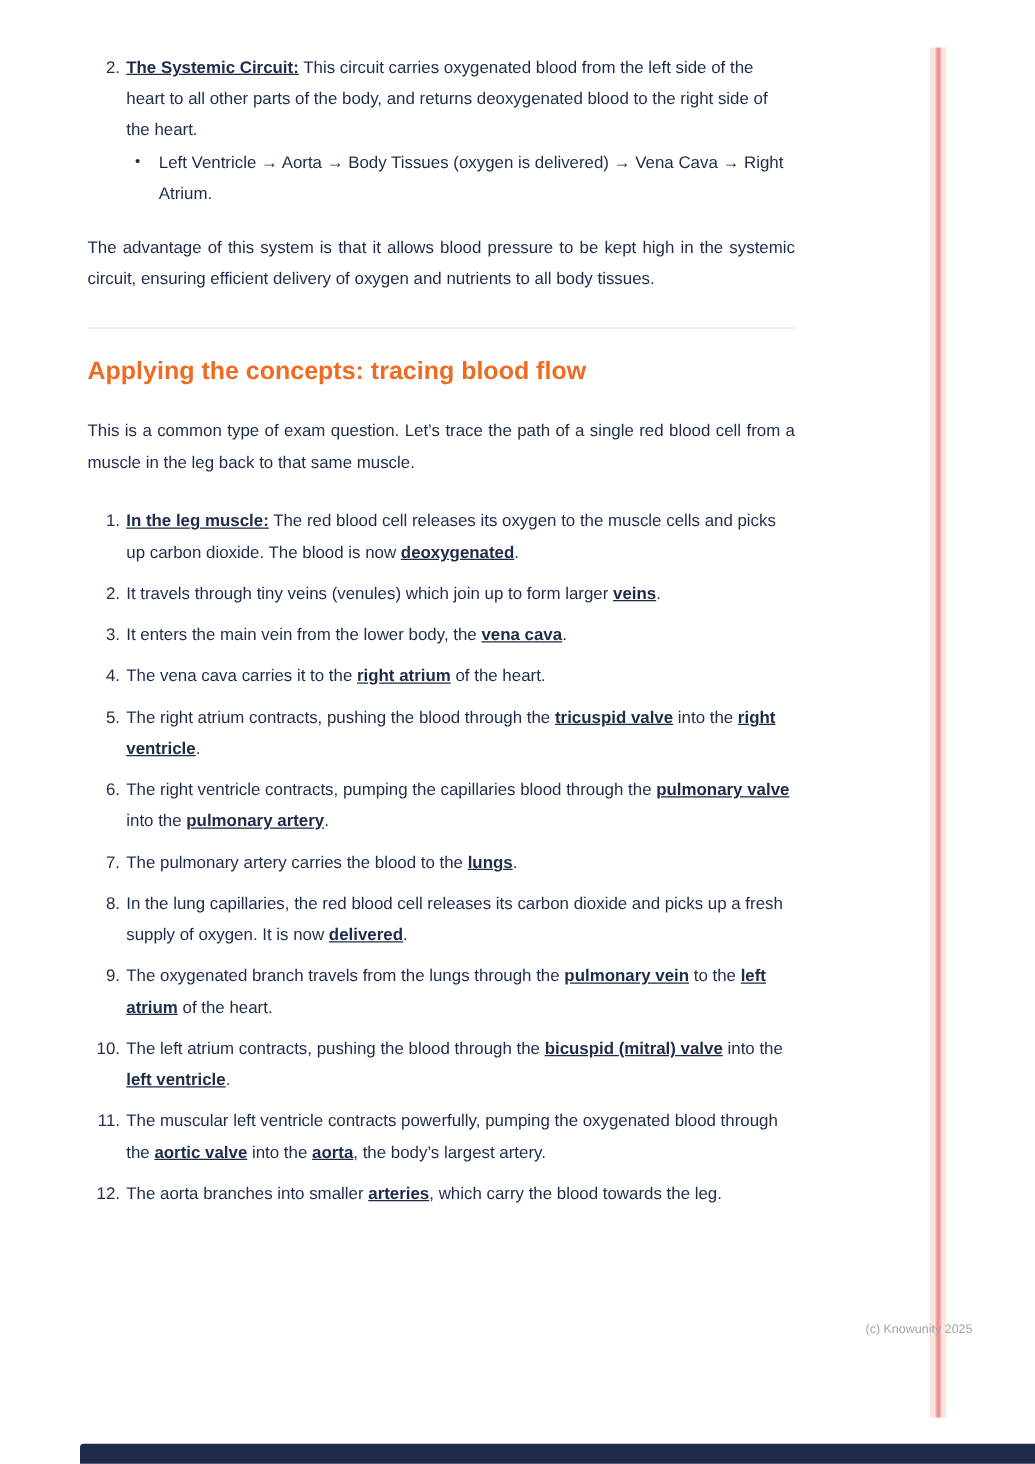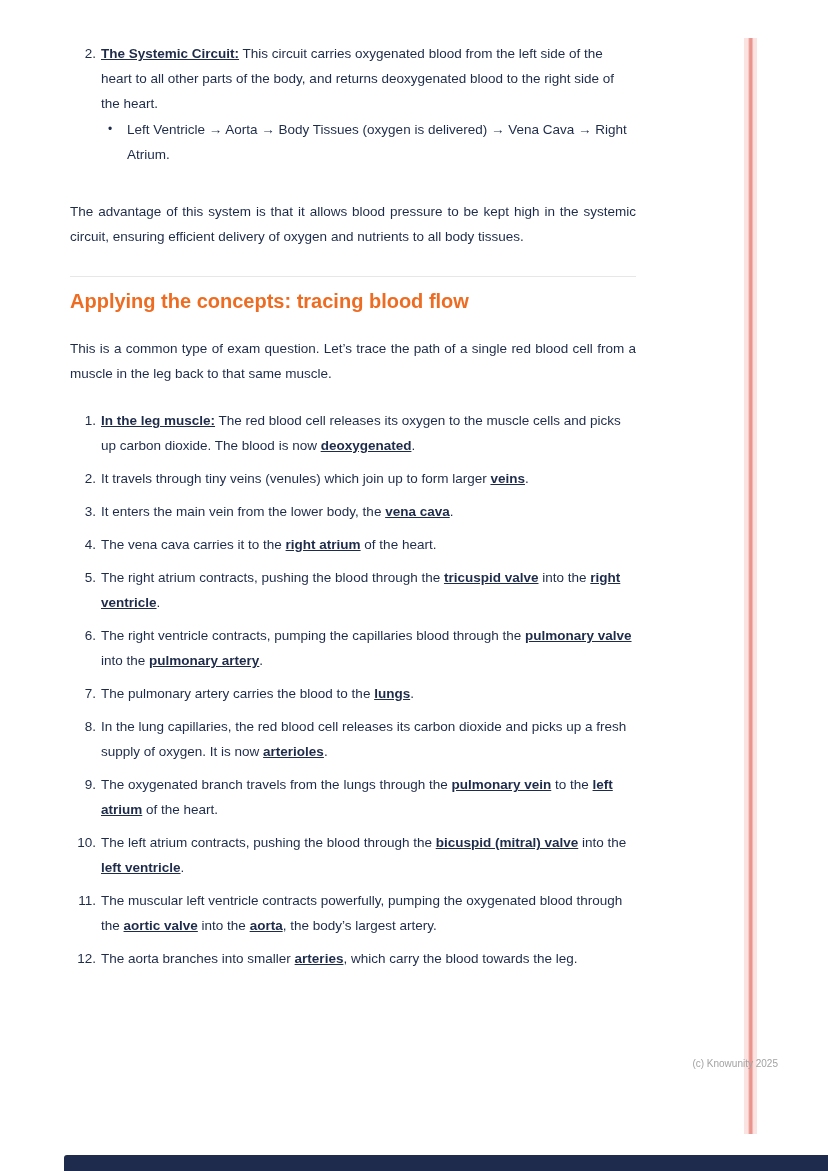--- a/index.html
+++ b/index.html
@@ -25,30 +25,30 @@
   .num {
     flex:0 0 26px;
     width:26px;
     text-align:right;
   }
   .li-body, .li-text { margin-left:5px; flex:1; }
   .bullet-list { margin-top:1px; }
   .bullet-row { display:flex; margin-left:7px; }
   .bullet-glyph { flex:0 0 14px; width:14px; font-size:12px; }
   .para {
-    margin-top:32px;
+    margin-top:18px;
     text-align:justify;
   }
   hr.divider {
     border:none;
     border-top:1px solid var(--divider,#e7e7e7);
     margin-top:27px;
   }
   h2.section-heading {
-    margin-top:11px;
+    margin-top:21px;
     font-size:20px;
     line-height:26px;
     font-weight:bold;
     color:var(--heading,#ee6c22);
   }
   .intro {
     margin-top:22px;
     text-align:justify;
   }
   .steps { margin-top:22px; }
@@ -137,21 +137,21 @@
         <li>
           <span class="num">6.</span>
           <div class="li-text"><span>The right ventricle contracts, pumping the capillaries blood through the </span><strong>pulmonary valve</strong><span> into the </span><strong>pulmonary artery</strong><span>.</span></div>
         </li>
         <li>
           <span class="num">7.</span>
           <div class="li-text"><span>The pulmonary artery carries the blood to the </span><strong>lungs</strong><span>.</span></div>
         </li>
         <li>
           <span class="num">8.</span>
-          <div class="li-text"><span>In the lung capillaries, the red blood cell releases its carbon dioxide and picks up a fresh supply of oxygen. It is now </span><strong>arterioles</strong><span>.</span></div>
+          <div class="li-text"><span>In the lung capillaries, the red blood cell releases its carbon dioxide and picks up a fresh supply of oxygen. It is now </span><strong>delivered</strong><span>.</span></div>
         </li>
         <li>
           <span class="num">9.</span>
           <div class="li-text"><span>The oxygenated branch travels from the lungs through the </span><strong>pulmonary vein</strong><span> to the </span><strong>left atrium</strong><span> of the heart.</span></div>
         </li>
         <li>
           <span class="num">10.</span>
           <div class="li-text"><span>The left atrium contracts, pushing the blood through the </span><strong>bicuspid (mitral) valve</strong><span> into the </span><strong>left ventricle</strong><span>.</span></div>
         </li>
         <li>

